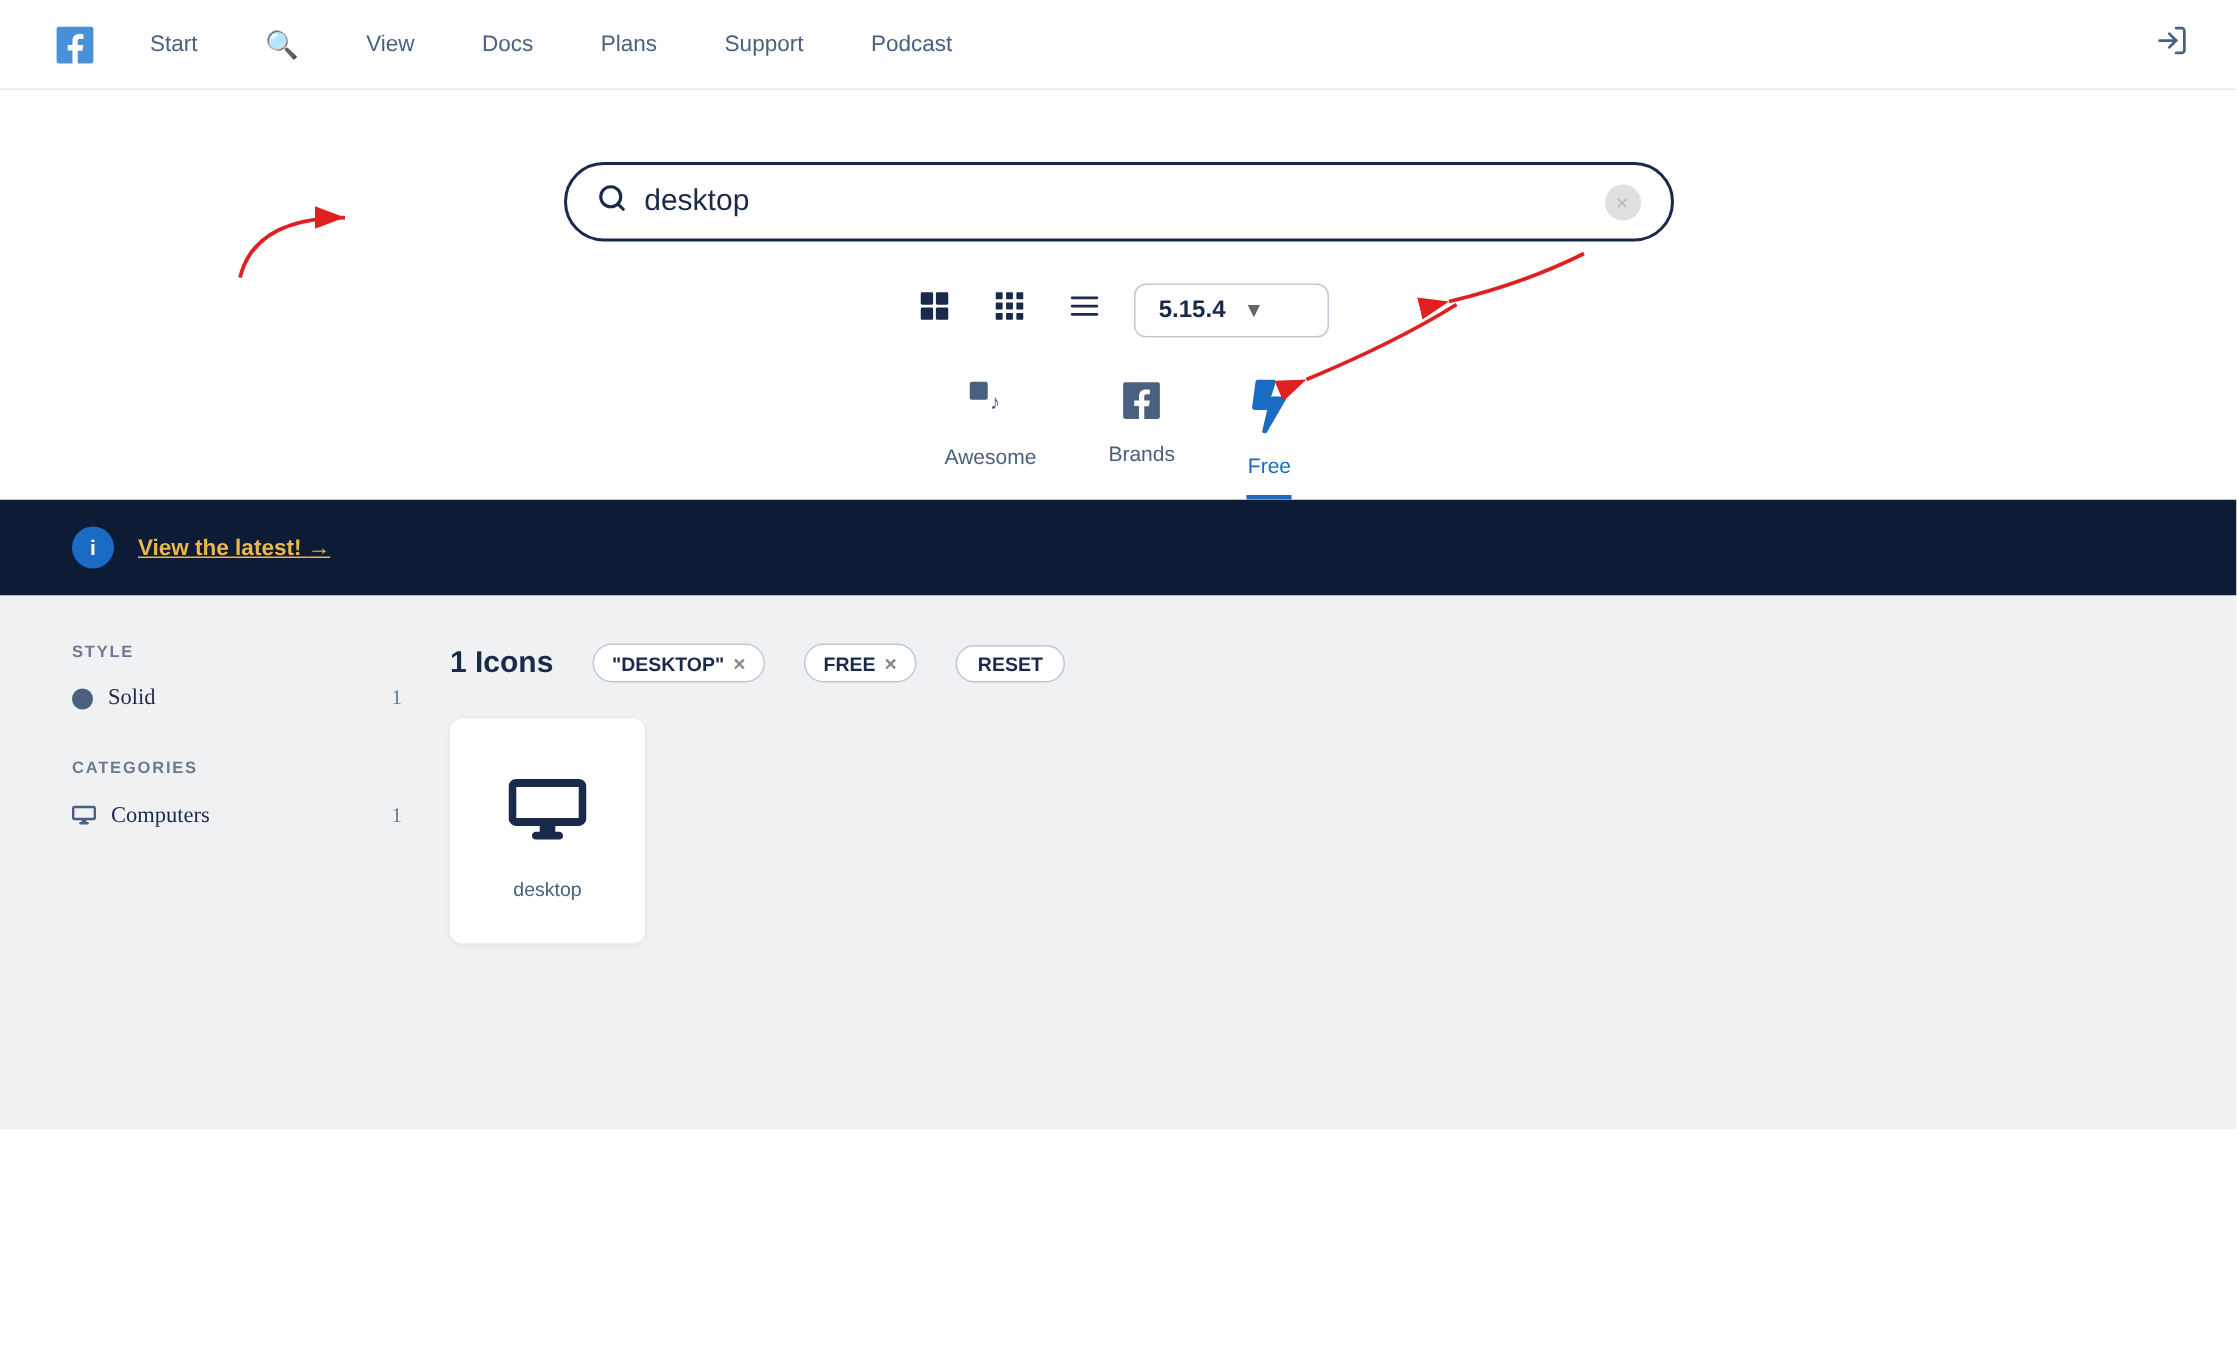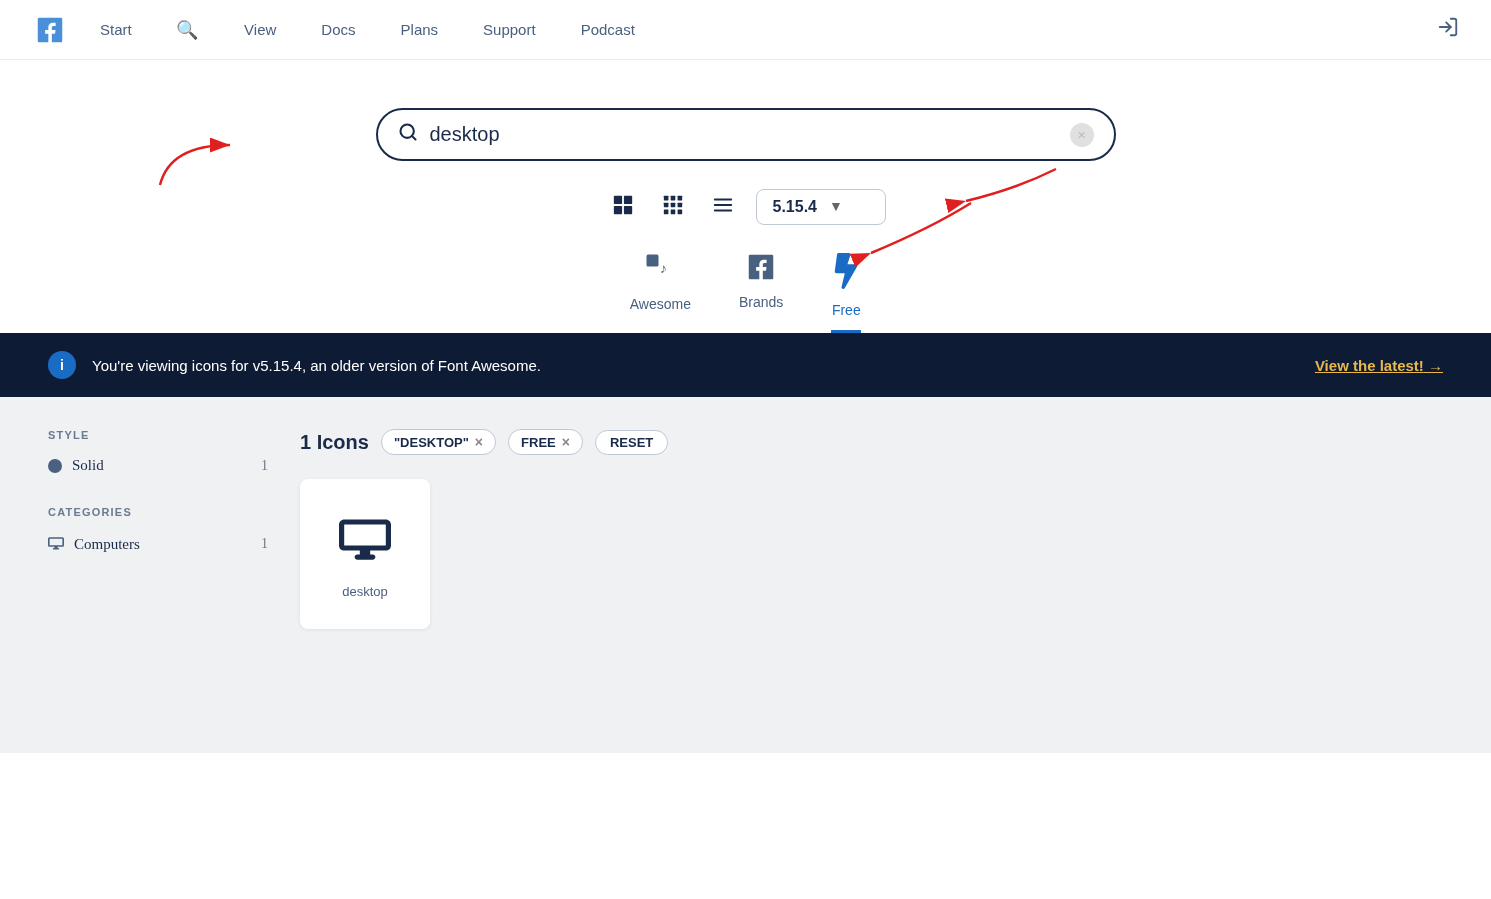--- a/index.html
+++ b/index.html
@@ -224,21 +224,21 @@
       font-size: 16px;
       color: #4a6080;
     }
     .categories-section { margin-top: 28px; }
 
     
     .main-content { flex: 1; }
     .results-header {
       display: flex;
       align-items: center;
-      gap: 12px;
+      gap: 26px;
       margin-bottom: 24px;
     }
     .results-count {
       font-size: 20px;
       font-weight: 700;
       color: #1a2a4a;
     }
     .filter-tag {
       display: flex;
       align-items: center;
@@ -412,21 +412,20 @@
         <path d="M 130 5 Q 90 30 30 55" stroke="#e02020" stroke-width="2.5" fill="none" marker-end="url(#arrowhead3)"></path>
       </svg>
     </div>
   </div>
 </div>
 
 <div class="gray-section">
 
   <div class="info-banner">
     <div class="info-banner-icon">i</div>
-    <span class="info-banner-text">You're viewing icons for v5.15.4, an older version of Font Awesome.</span>
     <span class="info-banner-link">
       <span>View the latest!</span>
       <span> →</span>
     </span>
   </div>
 
   <div class="content-area">
 
     <div class="sidebar">
       <div class="sidebar-section-title">STYLE</div>

